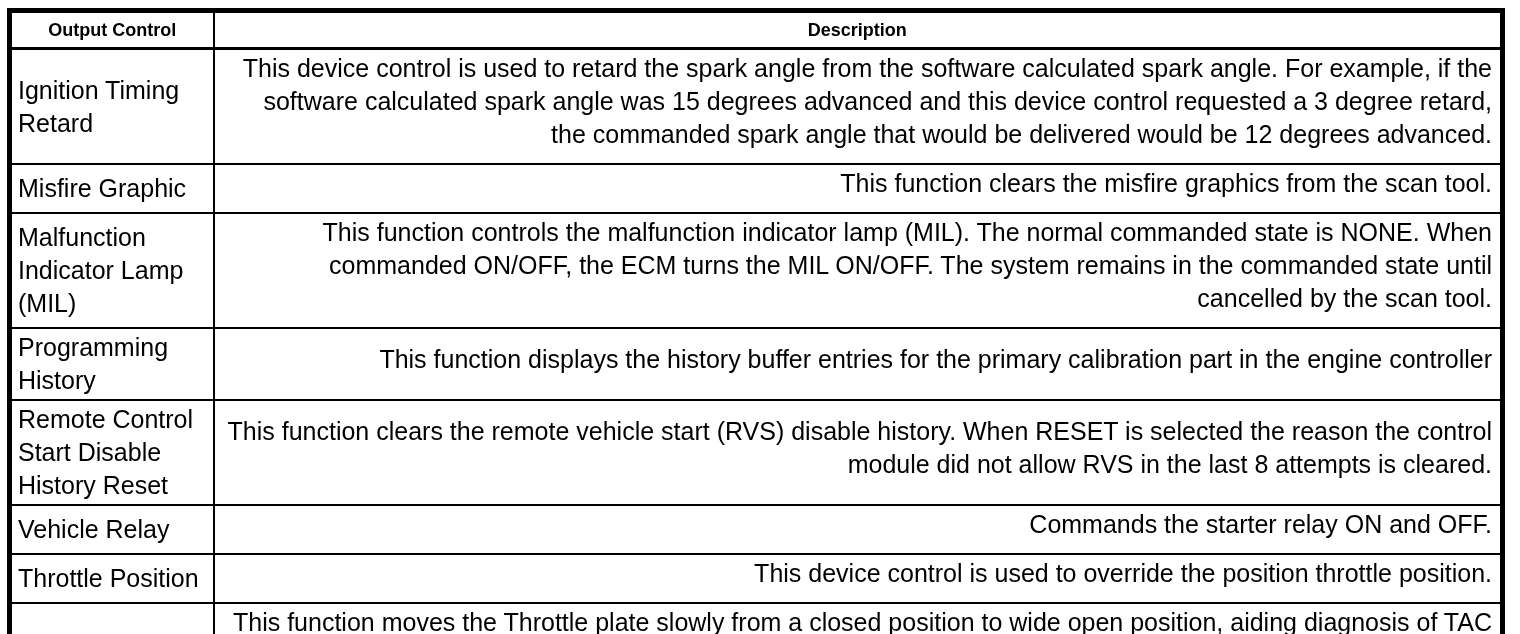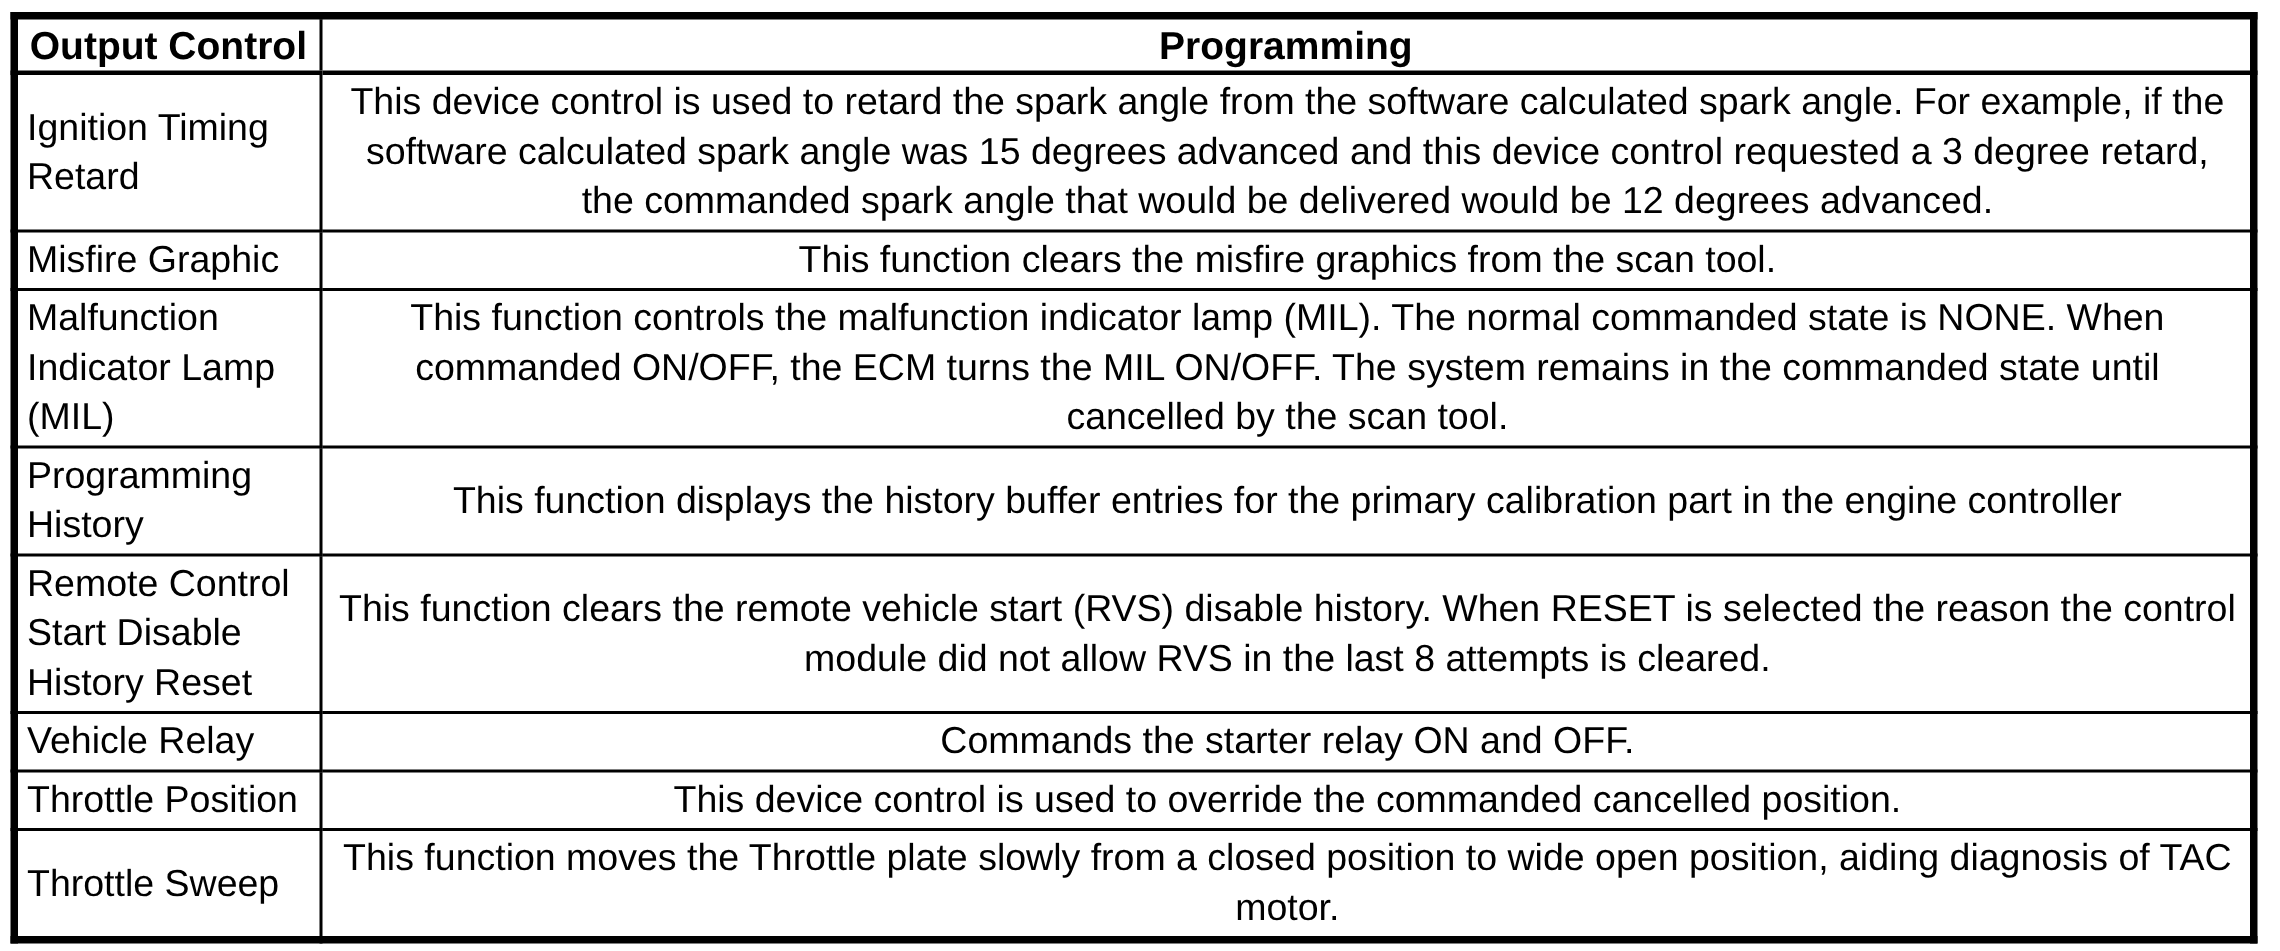--- a/index.html
+++ b/index.html
@@ -24,56 +24,56 @@
     background: #ffffff;
     border: 5px solid #000000;
   }
   col.col-control-w { width: 204px; }
   th, td {
     border: 2px solid #000000;
     color: #000000;
   }
   thead th {
     border-bottom: 3px solid #000000;
-    font-size: 26px;
+    font-size: 18px;
     font-weight: bold;
     line-height: 30px;
     padding: 2px 2px;
     text-align: center;
     vertical-align: middle;
   }
   td {
     font-size: 25px;
     line-height: 33px;
     vertical-align: middle;
     font-weight: 400;
   }
   td.col-control {
     padding: 2px 2px 2px 6px;
     text-align: left;
     margin-top: 36px;
   }
   td.col-desc {
-    padding: 2px 8px 2px 10px;
-    text-align: center;
+    padding: 2px 8px 12px 10px;
+    text-align: right;
   }
 </style>
 </head>
 <body>
 
 <div class="page">
   <table class="spec-table">
     <colgroup>
       <col class="col-control-w">
       <col>
     </colgroup>
     <thead>
       <tr>
         <th>Output Control</th>
-        <th>Programming</th>
+        <th>Description</th>
       </tr>
     </thead>
     <tbody>
         <tr>
           <td class="col-control">Ignition Timing Retard</td>
           <td class="col-desc">This device control is used to retard the spark angle from the software calculated spark angle. For example, if the software calculated spark angle was 15 degrees advanced and this device control requested a 3 degree retard, the commanded spark angle that would be delivered would be 12 degrees advanced.</td>
         </tr>
         <tr>
           <td class="col-control">Misfire Graphic</td>
           <td class="col-desc">This function clears the misfire graphics from the scan tool.</td>
@@ -89,21 +89,21 @@
         <tr>
           <td class="col-control">Remote Control Start Disable History Reset</td>
           <td class="col-desc">This function clears the remote vehicle start (RVS) disable history. When RESET is selected the reason the control module did not allow RVS in the last 8 attempts is cleared.</td>
         </tr>
         <tr>
           <td class="col-control">Vehicle Relay</td>
           <td class="col-desc">Commands the starter relay ON and OFF.</td>
         </tr>
         <tr>
           <td class="col-control">Throttle Position</td>
-          <td class="col-desc">This device control is used to override the commanded cancelled position.</td>
+          <td class="col-desc">This device control is used to override the position throttle position.</td>
         </tr>
         <tr>
           <td class="col-control">Throttle Sweep</td>
           <td class="col-desc">This function moves the Throttle plate slowly from a closed position to wide open position, aiding diagnosis of TAC motor.</td>
         </tr>
       </tbody>
   </table>
 </div>
 
 </body></html>

